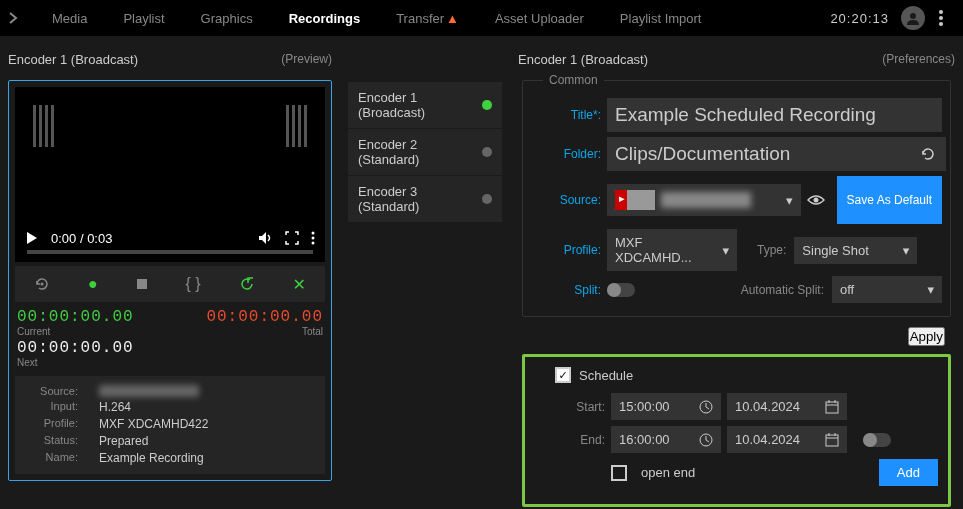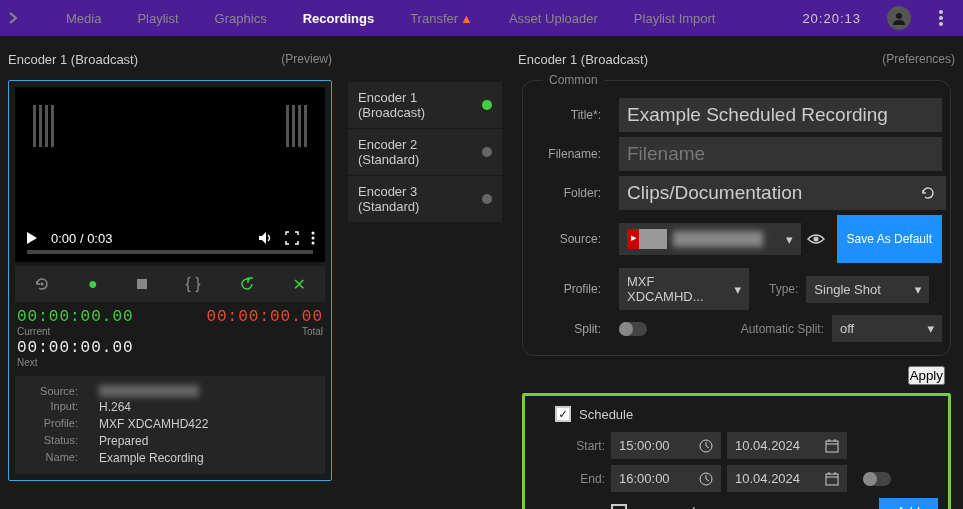--- a/index.html
+++ b/index.html
@@ -1,17 +1,17 @@
 <!DOCTYPE html>
 <html><head>
 <meta charset="utf-8">
 <style>
 * { box-sizing: border-box; margin: 0; padding: 0; }
 body { background: #1a1a1a; color: #ccc; font-family: Arial, sans-serif; font-size: 13px; width: 963px; height: 509px; overflow: hidden; }
-.topbar { display: flex; align-items: center; height: 36px; background: #4c1d95; padding: 0 8px; gap: 14px; }
+.topbar { display: flex; align-items: center; height: 36px; background: #000000; padding: 0 8px; }
 .topbar .chev { width: 20px; text-align: center; cursor: pointer; color: #888; }
 .topbar .tabs { display: flex; gap: 4px; margin-left: 8px; }
 .topbar .tab { padding: 8px 16px; color: #888; cursor: pointer; }
 .topbar .tab.active { color: #fff; font-weight: bold; }
 .topbar .warn { color: #ff6b35; margin-left: 2px; }
 .topbar .spacer { flex: 1; }
 .topbar .clock { color: #ccc; letter-spacing: 1px; margin-right: 10px; }
 .topbar .user-icon, .topbar .more-icon { width: 24px; height: 24px; border-radius: 50%; display: flex; align-items: center; justify-content: center; cursor: pointer; margin: 0 2px; }
 .topbar .user-icon { background: #555; color: #1a1a1a; }
 .main { display: flex; height: 473px; }
@@ -40,24 +40,24 @@
 .tc-white { color: #eee; font-family: 'Courier New', monospace; font-size: 16px; letter-spacing: 1px; margin-top: 2px; }
 .info-box { background: #252525; margin-top: 8px; padding: 6px 8px; font-size: 12px; }
 .info-row { display: flex; margin: 3px 0; }
 .info-row .lbl { width: 55px; color: #888; text-align: right; margin-right: 8px; font-size: 11px; }
 .info-row .val { color: #ccc; margin-left: 13px; }
 .info-row .val.blur { filter: blur(3px); background: #666; width: 100px; height: 12px; }
 .enc-list { margin-top: 38px; }
 .enc-item { display: flex; justify-content: space-between; align-items: center; padding: 8px 10px; background: #252525; margin-bottom: 1px; cursor: pointer; font-size: 13px; }
 .enc-item .dot { width: 10px; height: 10px; border-radius: 50%; background: #666; }
 .enc-item .dot.on { background: #3fcf3f; }
-.fieldset { border: 1px solid #333; border-radius: 12px; margin: 0 4px 10px 4px; padding: 12px 8px 8px 8px; position: relative; }
+.fieldset { border: 1px solid #333; border-radius: 2px; margin: 0 4px 10px 4px; padding: 12px 8px 8px 8px; position: relative; }
 .fieldset .legend { position: absolute; top: -8px; left: 20px; background: #1a1a1a; padding: 0 6px; color: #888; font-size: 12px; }
 .form-row { display: flex; align-items: center; margin: 5px 0; }
-.form-row .flbl { width: 70px; text-align: right; color: #a3a3a3; font-size: 12px; margin-right: 18px; }
+.form-row .flbl { width: 70px; text-align: right; color: #0ea5e9; font-size: 12px; margin-right: 6px; }
 .form-row .flbl2 { text-align: right; color: #888; font-size: 12px; margin-right: 8px; }
 .form-row input[type=text] { flex: 1; background: #333; border: none; color: #ccc; padding: 6px 8px; font-size: 19px; }
 .form-row input[type=text]::placeholder { color: #777; }
 .form-row .select { flex: 1; background: #333; color: #ccc; padding: 6px 8px; display: flex; justify-content: space-between; align-items: center; cursor: pointer; font-size: 13px; }
 .form-row .btn-blue { background: #1e90ff; color: #fff; padding: 17px 10px; cursor: pointer; font-size: 12px; border: none; margin-left: 6px; }
 .form-row .icon-inline { margin: 0 6px; cursor: pointer; color: #ccc; }
 .form-row .src-thumb { width: 40px; height: 20px; background: linear-gradient(90deg,#c00 0%,#c00 30%,#999 30%,#999 100%); position: relative; }
 .form-row .src-thumb::before { content:'▸'; color: #fff; position: absolute; left: 4px; top: 2px; font-size: 11px;}
 .form-row .src-blur { filter: blur(3px); background: #888; width: 90px; height: 16px; margin-left: 6px; }
 .toggle { width: 28px; height: 14px; background: #444; border-radius: 7px; position: relative; cursor: pointer; }
@@ -241,24 +241,20 @@
       <span class="sub">(Preferences)</span>
     </div>
 
     <div class="fieldset">
       <div class="legend">Common</div>
       <div class="form-row">
         <span class="flbl">Title*:</span>
         <input type="text" value="Example Scheduled Recording" style="">
       </div>
       <div class="form-row">
-        <span class="flbl">Filename:</span>
-        <input type="text" placeholder="Filename" style="">
-      </div>
-      <div class="form-row">
         <span class="flbl">Folder:</span>
         <input type="text" style="padding-right: 20px;" value="Clips/Documentation">
         <span class="icon-inline" style="margin-left:-26px">
             <svg width="16" height="16" viewBox="0 0 16 16">
               <path d="M3 8 A5 5 0 1 1 5 12" stroke="#ccc" fill="none" stroke-width="1.5"></path>
               <path d="M3 5 L3 8 L6 8" stroke="#ccc" fill="none" stroke-width="1.5"></path>
             </svg>
           </span>
       </div>
       <div class="form-row">

